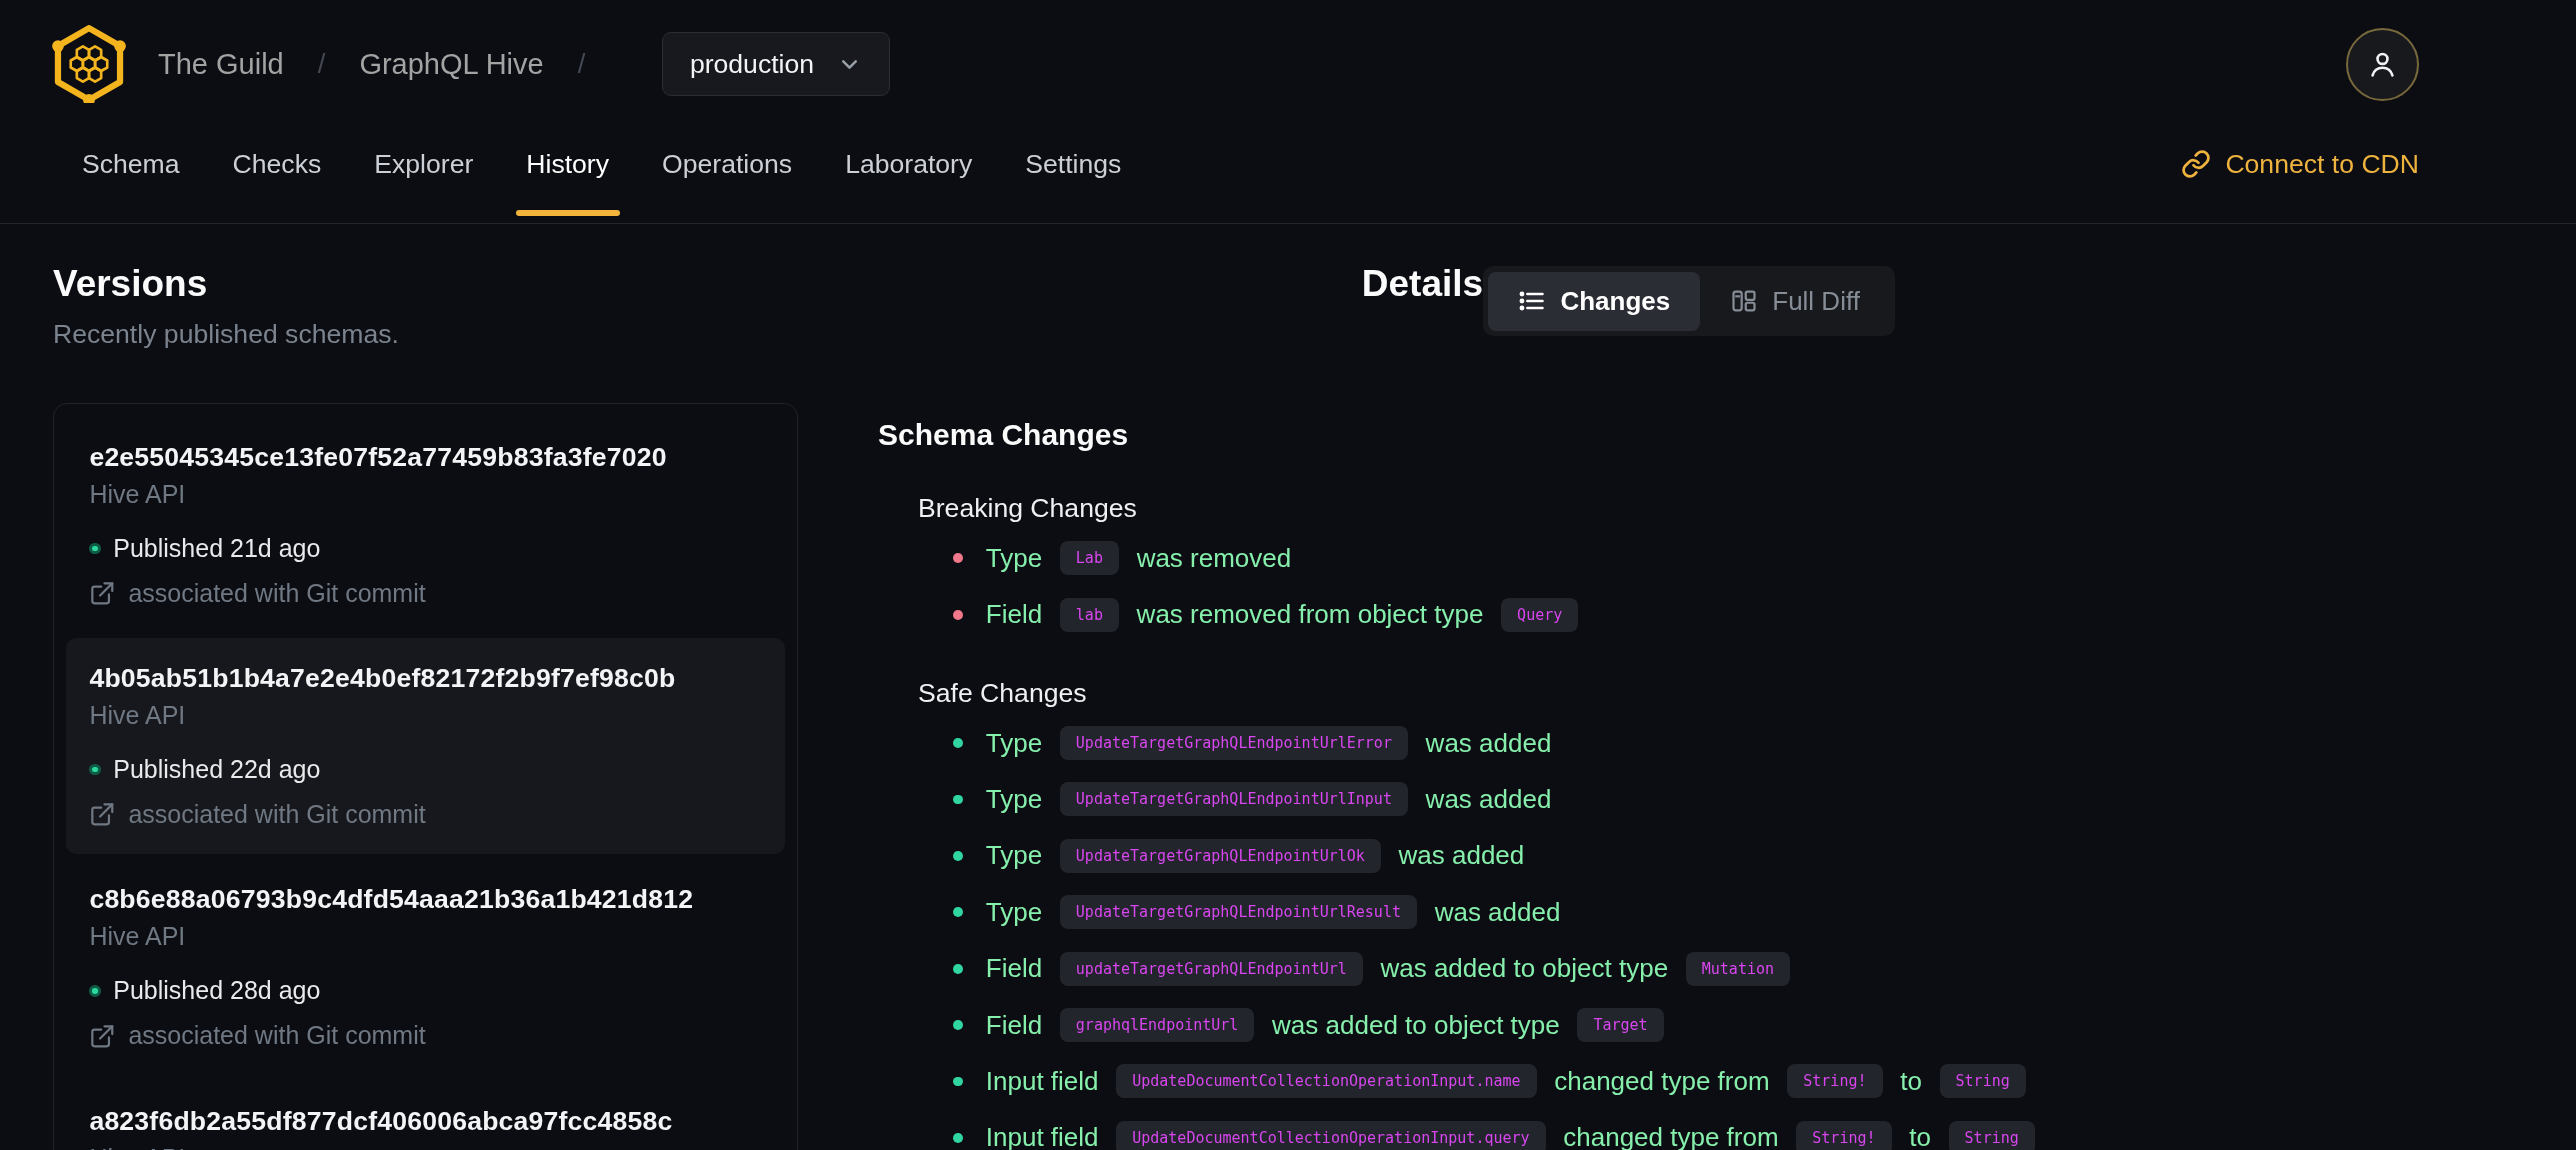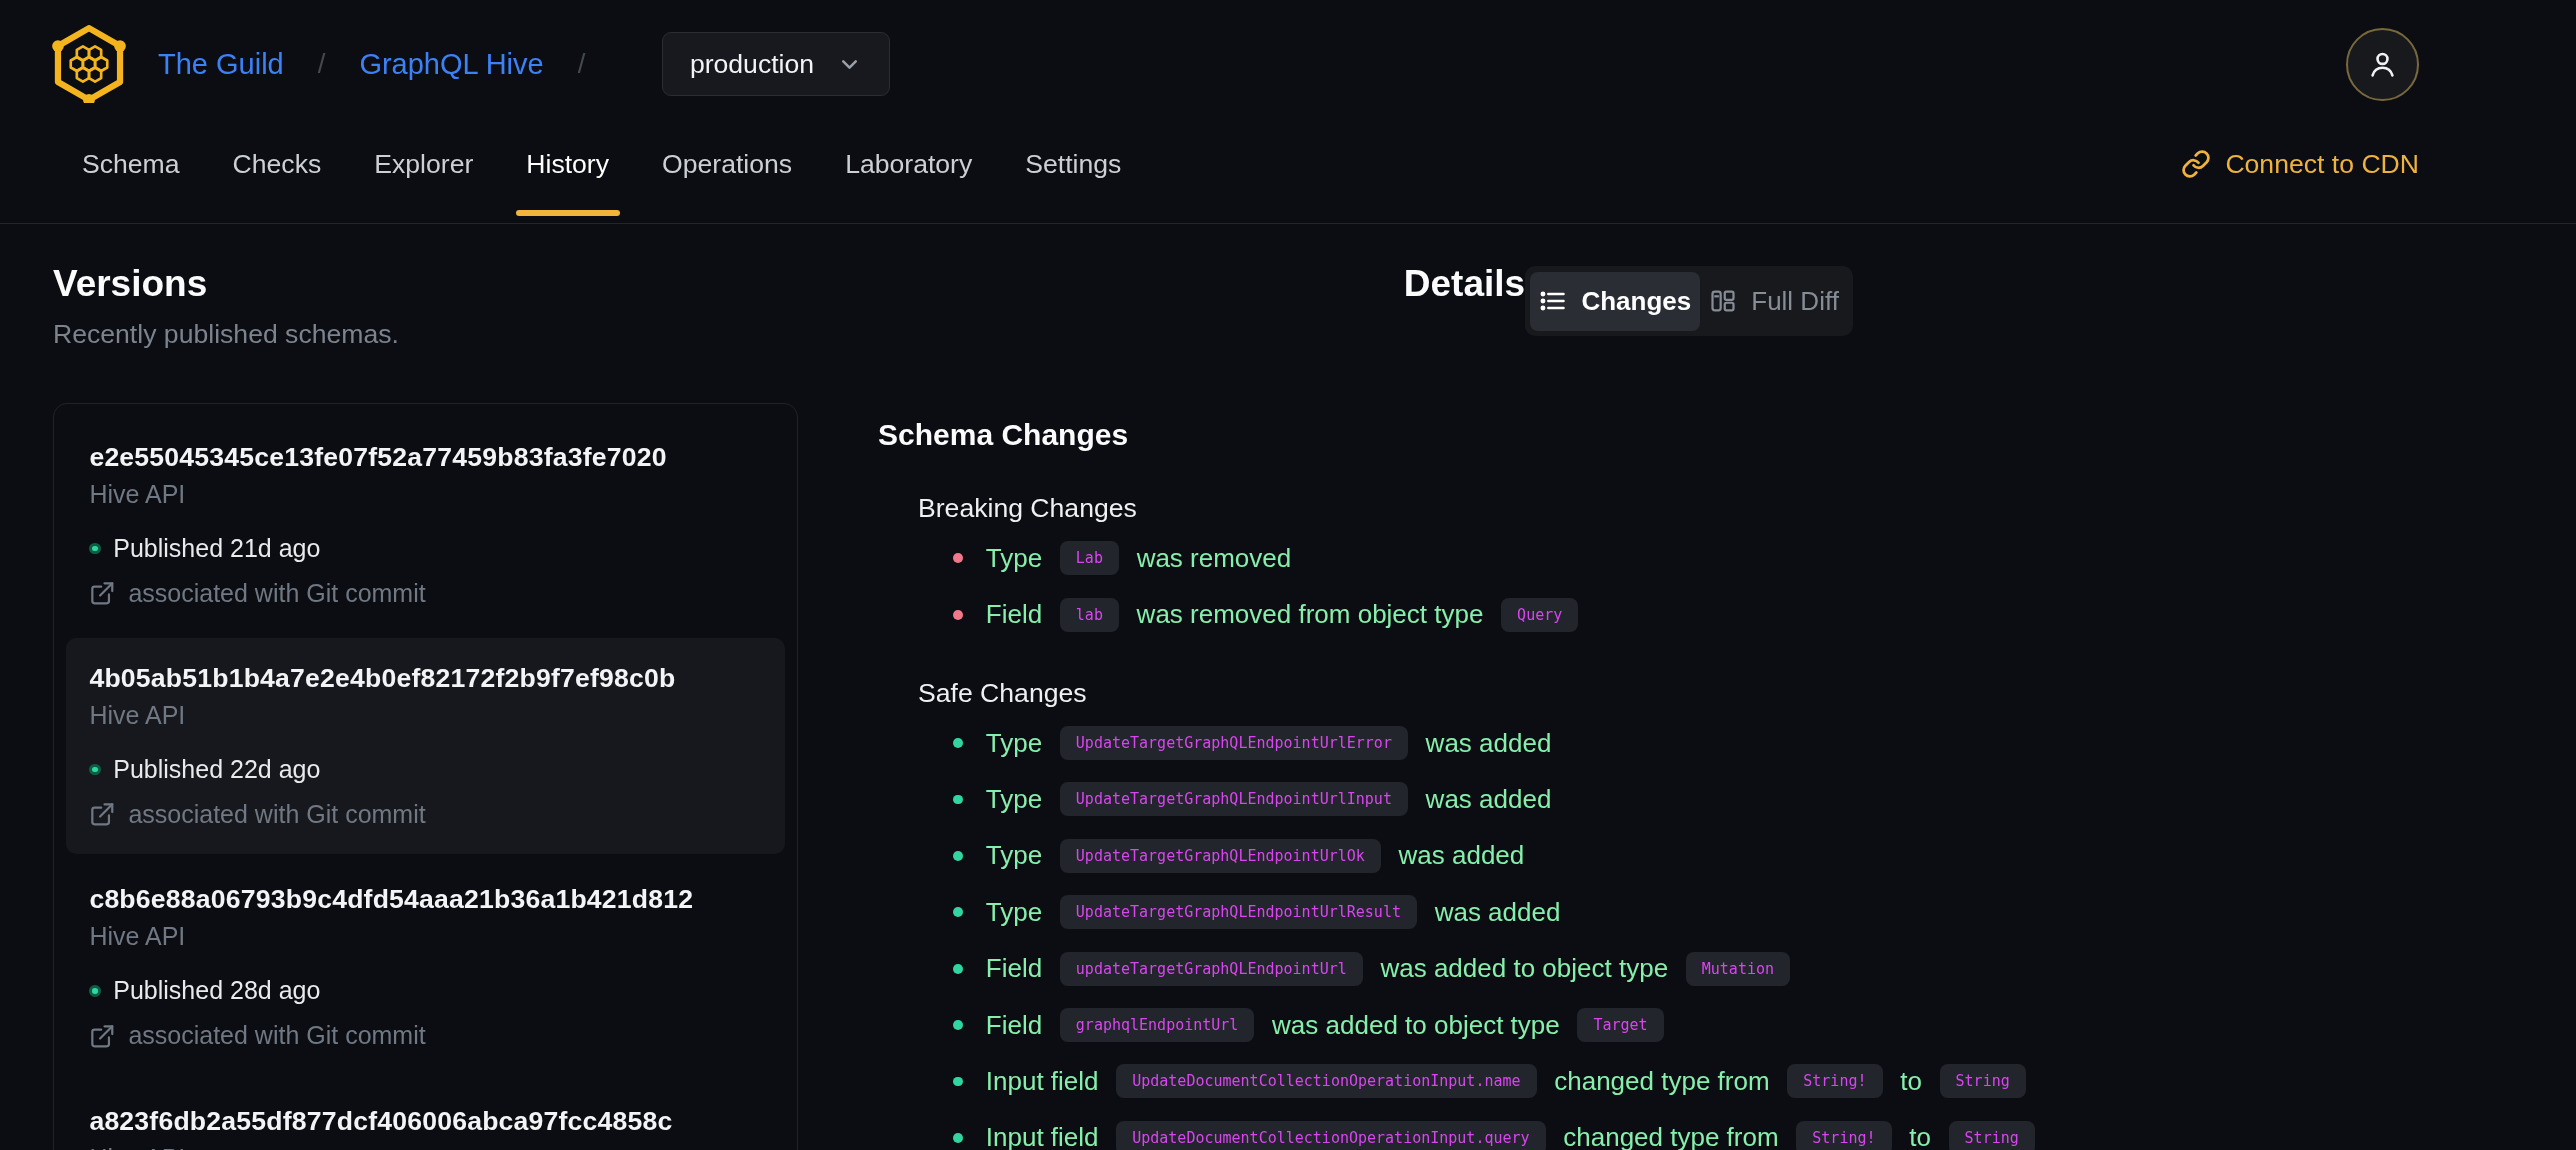--- a/index.html
+++ b/index.html
@@ -5,21 +5,21 @@
   * { margin:0; padding:0; box-sizing:border-box; }
   html,body { background:#07080c; }
   body { width:2576px; height:1151px; overflow:hidden;
          font-family:"Liberation Sans","DejaVu Sans",sans-serif; color:#eceef1; }
   .page { width:2576px; height:1151px; background:#0b0d12; position:relative; overflow:hidden; }
 
   
   .header { border-bottom:1.8px solid #22252b; }
   .header-top { display:flex; align-items:center; height:105px; padding:23px 157px 0 50px; }
   .logo { width:78px; height:78px; margin-right:30px; flex:0 0 auto; }
-  .crumb { font-size:29px; font-weight:500; color:#3b82f6; }
+  .crumb { font-size:29px; font-weight:500; color:#a3a3a3; }
   .crumb-sep { color:#434852; font-size:27.5px; margin:0 34px; font-weight:400; }
   .env-select { display:flex; align-items:center; gap:23px; margin-left:43px;
                 height:64px; padding:0 26.6px; background:#17191e; border:1.8px solid #2a2d33;
                 border-radius:8.9px; cursor:pointer; }
   .env-select .val { font-size:26.6px; color:#f2f3f5; font-weight:500; }
   .chev { width:25px; height:25px; stroke:#9aa0a8; }
   .avatar { margin-left:auto; width:73px; height:73px; border-radius:50%;
             background:#17191d; border:2.7px solid #78683c; display:flex;
             align-items:center; justify-content:center; cursor:pointer; }
   .avatar svg { width:35px; height:35px; stroke:#f0f1f3; }
@@ -50,21 +50,21 @@
               font-size:25px; color:#e8eaec; }
   .v-dot { width:11.5px; height:11.5px; border-radius:50%; border:3.5px solid #0f5c46; flex:0 0 auto; }
   .v-git { display:flex; align-items:center; gap:12.4px; margin-top:16px;
            font-size:25px; color:#6f7883; cursor:pointer; }
   .v-git svg { width:26.6px; height:26.6px; stroke:#6f7883; flex:0 0 auto; }
 
   .details-panel { flex:1 1 auto; margin-left:40px; padding-right:157px; }
   .details-header { display:flex; justify-content:center; align-items:flex-start; }
   .view-toggle { display:flex; align-items:center; background:#17191d; border-radius:10.6px;
                  padding:5.3px; margin-top:5.3px; }
-  .seg { display:flex; align-items:center; gap:14px; padding:14px 9px; border-radius:8px;
+  .seg { display:flex; align-items:center; gap:14px; padding:14px 30px; border-radius:8px;
          font-size:26px; color:#868d97; cursor:pointer; white-space:nowrap; }
   .seg svg { width:28px; height:28px; stroke:#868d97; }
   .seg.active { background:#2a2d33; color:#ffffff; font-weight:600; }
   .seg.active svg { stroke:#ffffff; }
 
   .schema-changes { margin-top:82px; margin-left:40px; }
   .sc-title { font-size:30px; font-weight:700; color:#fbfbfc; }
   .sc-section-title { font-size:26.6px; color:#eef0f2; margin:41px 0 8.9px 40px; }
   .sc-list { list-style:none; margin-left:75px; }
   .sc-list li { display:flex; align-items:center; gap:17.7px; margin:12.4px 0; min-height:44px; }

